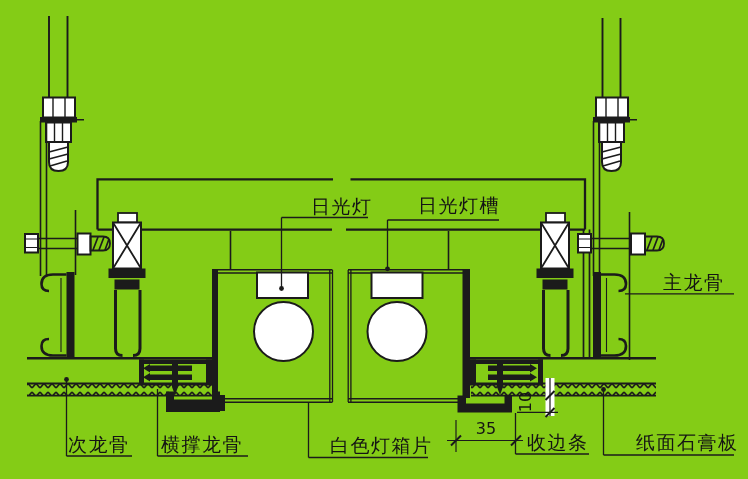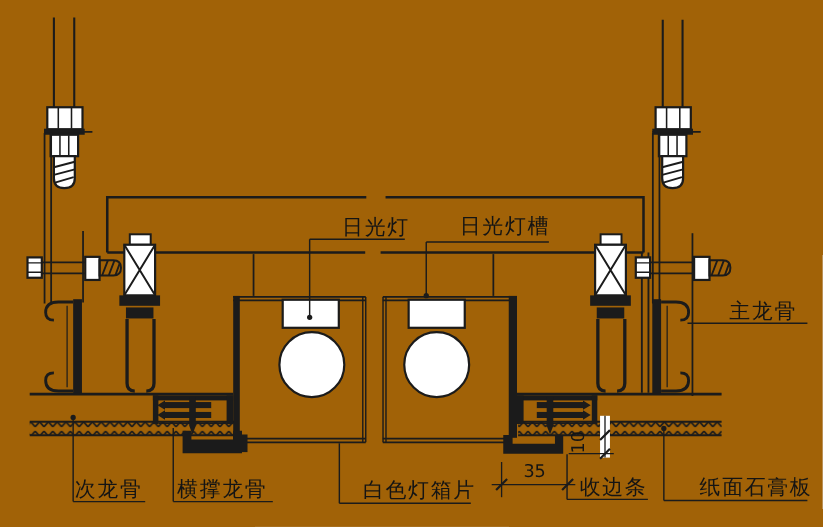--- a/index.html
+++ b/index.html
@@ -1,17 +1,17 @@
 <!DOCTYPE html>
 <html><head>
 <meta charset="utf-8">
 <style>
   html,body{margin:0;padding:0;background:#e8e8e8;}
   .stage{
-    position:relative;width:748px;height:479px;background:#a16207;
+    position:relative;width:748px;height:479px;background:#84cc16;
     font-family:"DejaVu Sans","Liberation Sans",sans-serif;overflow:hidden;
   }
   svg{display:block}
   text{fill:#141414;font-family:"DejaVu Sans","Liberation Sans",sans-serif;}
   .cjk{font-size:19px;letter-spacing:1.5px;}
   .dim{font-size:16px;letter-spacing:0;}
 </style>
 </head>
 <body>
 

